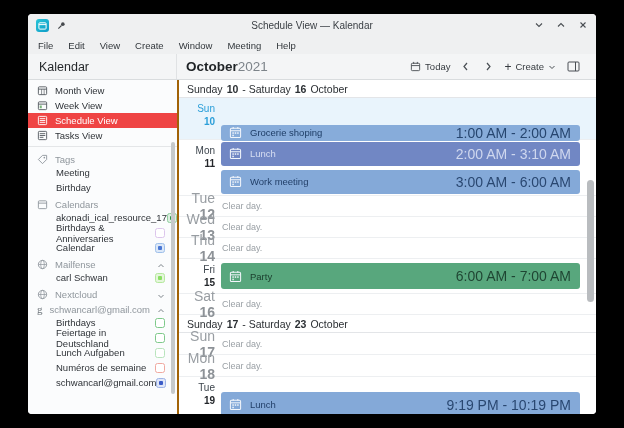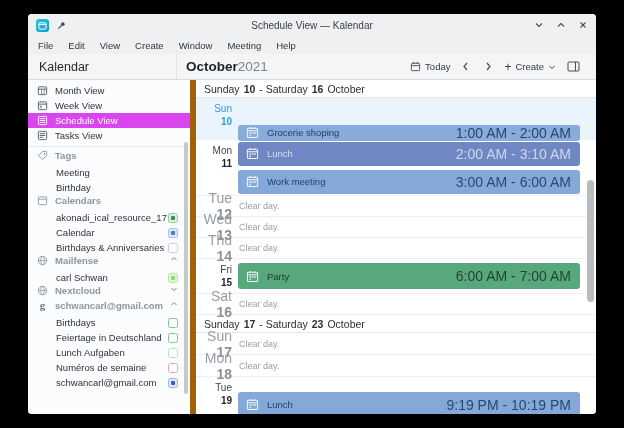--- a/index.html
+++ b/index.html
@@ -33,26 +33,26 @@
   .hdr-spacer{flex:1;}
   .tbtn{display:inline-flex;align-items:center;gap:4px;font-size:9.5px;color:#363b40;
         padding:2px 4px;border-radius:2px;cursor:default;}
   .chevbtn{display:inline-flex;align-items:center;padding:2px 7px;cursor:default;}
   .plus-glyph{font-size:12px;color:#363b40;line-height:1;}
 
   
   .bodyrow{flex:1;display:flex;min-height:0;}
 
   
-  .sidebar{width:168px;background:#fbfcfd;border-right:6px solid #a16207;position:relative;
+  .sidebar{width:151px;background:#fbfcfd;border-right:2px solid #a16207;position:relative;
            padding-top:3px;font-size:9.5px;color:#2f3338;flex:0 0 auto;}
   .view-item{height:15px;display:flex;align-items:center;gap:7px;padding-left:9px;}
-  .view-item.selected{background:#d946ef;color:#fff;}
+  .view-item.selected{background:#ef4444;color:#fff;}
   .side-sep{border-top:1px solid #e4e6e8;margin:3px 0;}
-  .side-head{height:15px;display:flex;align-items:flex-start;gap:7px;padding:0 12px 0 9px;color:#8f969c;font-weight:bold;}
+  .side-head{height:15px;display:flex;align-items:flex-end;gap:7px;padding:0 12px 0 9px;color:#8f969c;}
   .side-head .lbl{flex:1;}
   .side-sub{height:15px;display:flex;align-items:center;padding:0 12px 0 28px;}
   .side-sub .lbl{flex:1;}
   .cbx{width:10px;height:10px;border-radius:2.5px;border:1.5px solid;display:inline-flex;
        align-items:center;justify-content:center;flex:0 0 auto;}
   .cbx-in{width:4px;height:4px;border-radius:1px;}
   .side-scrollbar{position:absolute;right:2px;top:62px;width:4px;height:252px;border-radius:2px;background:#c6c9cb;}
   .gicon{font-family:"Liberation Serif",serif;font-size:11px;color:#6e757b;width:11px;text-align:center;line-height:1;}
 
   
@@ -255,29 +255,29 @@
         </span>
         <span class="lbl">Calendars</span>
       </div>
       <div class="side-sub">
         <span class="lbl">akonadi_ical_resource_17</span>
         <span class="cbx" style="border-color: rgb(143, 207, 159); background-color: rgb(221, 239, 225);">
           <span class="cbx-in" style="background-color: rgb(45, 150, 71);"></span>
         </span>
       </div>
       <div class="side-sub">
+        <span class="lbl">Birthdays &amp; Anniversaries</span>
+        <span class="cbx" style="border-color: rgb(220, 198, 236); background-color: rgb(255, 255, 255);">
+          <span class="cbx-in" style="background-color: transparent;"></span>
+        </span>
+      </div>
+      <div class="side-sub">
         <span class="lbl">Calendar</span>
         <span class="cbx" style="border-color: rgb(159, 192, 234); background-color: rgb(220, 232, 248);">
           <span class="cbx-in" style="background-color: rgb(74, 119, 212);"></span>
-        </span>
-      </div>
-      <div class="side-sub">
-        <span class="lbl">Birthdays &amp; Anniversaries</span>
-        <span class="cbx" style="border-color: rgb(220, 198, 236); background-color: rgb(255, 255, 255);">
-          <span class="cbx-in" style="background-color: transparent;"></span>
         </span>
       </div>
 
       <div class="side-head">
         <span>
           <svg width="11" height="11" viewBox="0 0 12 12">
                 <circle cx="6" cy="6" r="4.5" fill="none" stroke="#90979e"></circle>
                 <ellipse cx="6" cy="6" rx="2" ry="4.5" fill="none" stroke="#90979e" stroke-width=".8"></ellipse>
                 <line x1="1.5" y1="6" x2="10.5" y2="6" stroke="#90979e" stroke-width=".8"></line>
               </svg>

